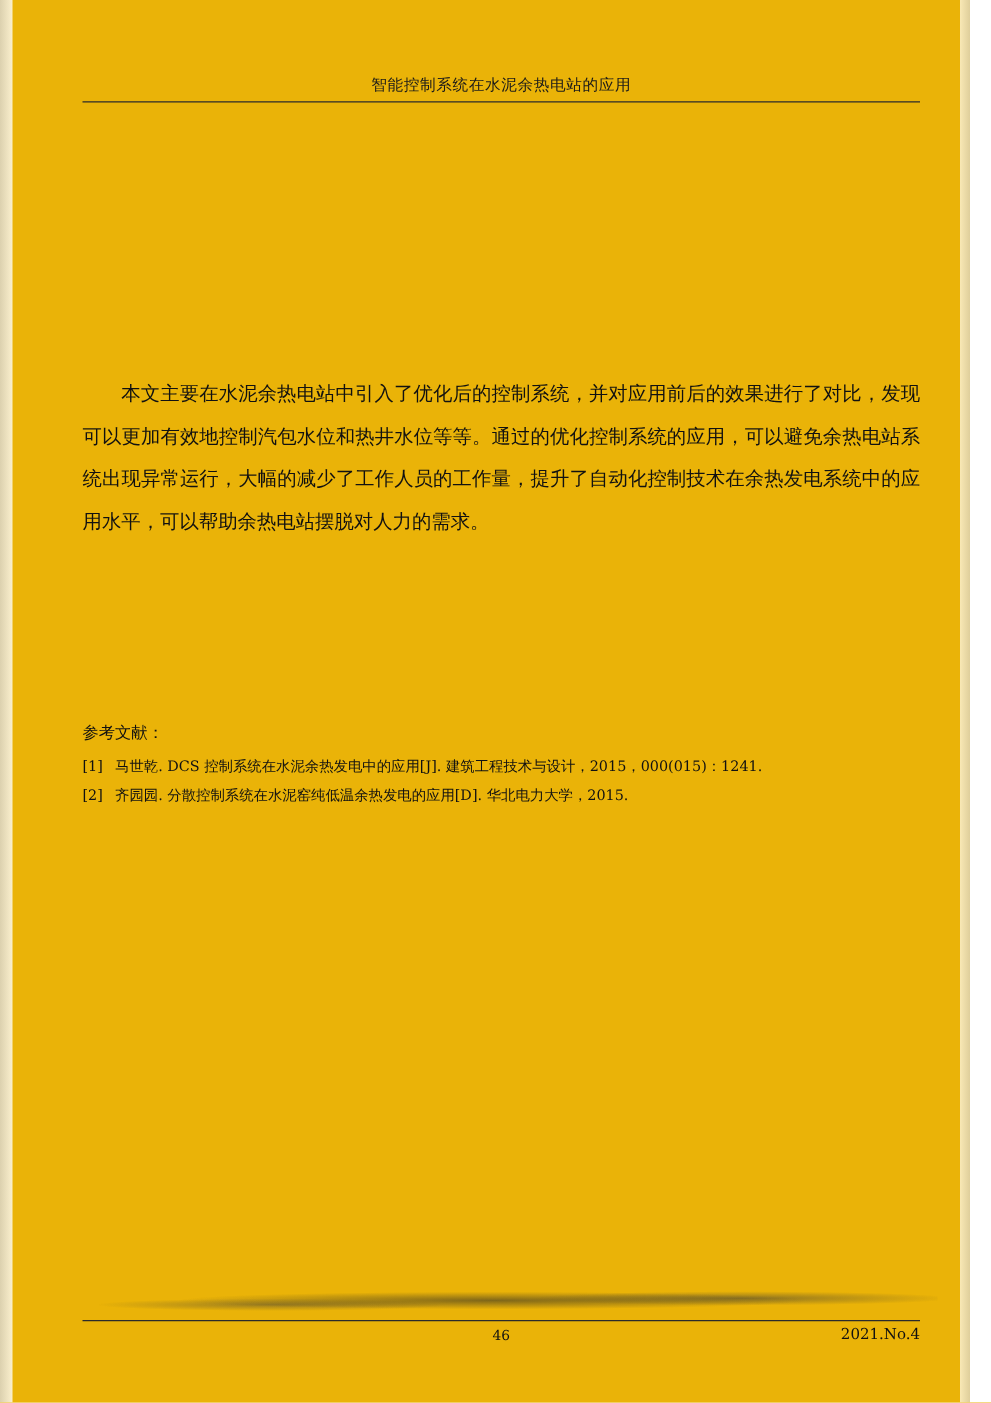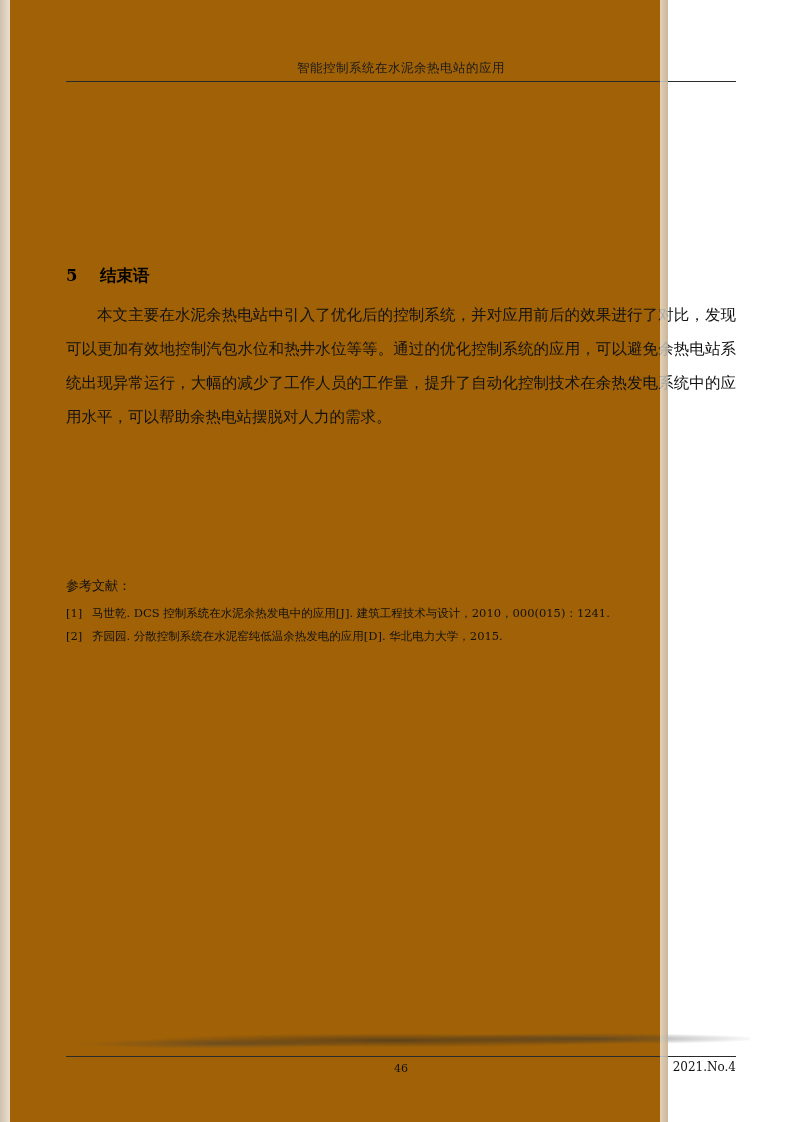--- a/index.html
+++ b/index.html
@@ -8,23 +8,23 @@
   }
   body {
     width: 793px;
     height: 1122px;
     background: #ffffff;
     font-family: "DejaVu Serif", "Liberation Serif", serif;
     overflow: hidden;
   }
   .page {
     position: relative;
-    width: 668px;
+    width: 776px;
     height: 1122px;
-    background: #a16207;
+    background: #eab308;
     box-sizing: border-box;
   }
   
   .page::before {
     content: "";
     position: absolute;
     left: 0; top: 0;
     width: 10px; height: 1122px;
     background: linear-gradient(to right, #d8d8d8, #ffffff);
     opacity: 0.8;
@@ -168,33 +168,30 @@
 <body>
 
 <div class="page">
 
   <div class="content">
 
     <div class="running-head">智能控制系统在水泥余热电站的应用</div>
     <div class="header-rule"></div>
 
 
-    <div class="section-heading" style="top: 265px;">
-      <span class="num">5</span><span>结束语</span>
-    </div>
 
     <div class="body-block" style="top: 298px;">
       <p class="para">本文主要在水泥余热电站中引入了优化后的控制系统，并对应用前后的效果进行了对比，发现可以更加有效地控制汽包水位和热井水位等等。通过的优化控制系统的应用，可以避免余热电站系统出现异常运行，大幅的减少了工作人员的工作量，提升了自动化控制技术在余热发电系统中的应用水平，可以帮助余热电站摆脱对人力的需求。</p>
     </div>
 
     <div class="ref-title" style="top: 577px;">参考文献：</div>
 
     <div class="ref-list" style="top: 602px;">
       <div class="ref-item">
-        <span class="ref-num">[1]</span><span>马世乾. DCS 控制系统在水泥余热发电中的应用[J]. 建筑工程技术与设计，2010，000(015)：1241.</span>
+        <span class="ref-num">[1]</span><span>马世乾. DCS 控制系统在水泥余热发电中的应用[J]. 建筑工程技术与设计，2015，000(015)：1241.</span>
       </div>
       <div class="ref-item">
         <span class="ref-num">[2]</span><span>齐园园. 分散控制系统在水泥窑纯低温余热发电的应用[D]. 华北电力大学，2015.</span>
       </div>
     </div>
 
     <div class="page-number">46</div>
     <div class="issue-label">2021.No.4</div>
   </div>
 

